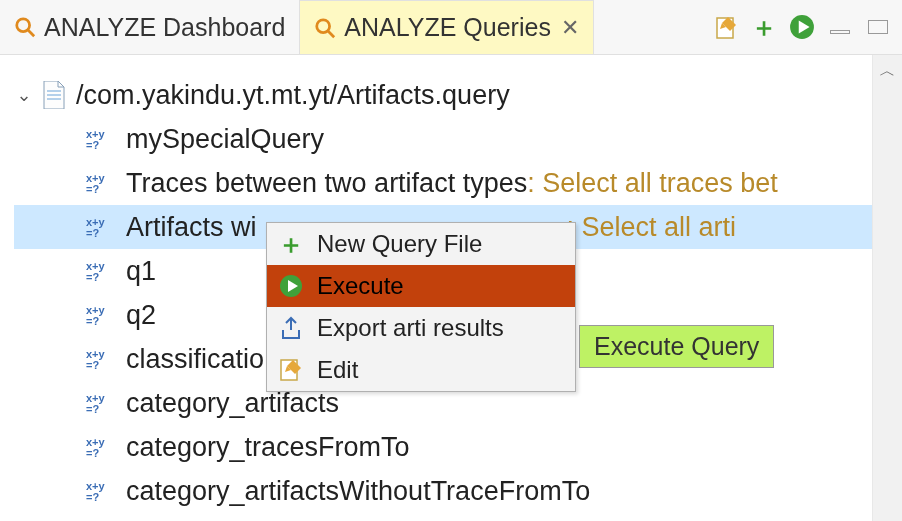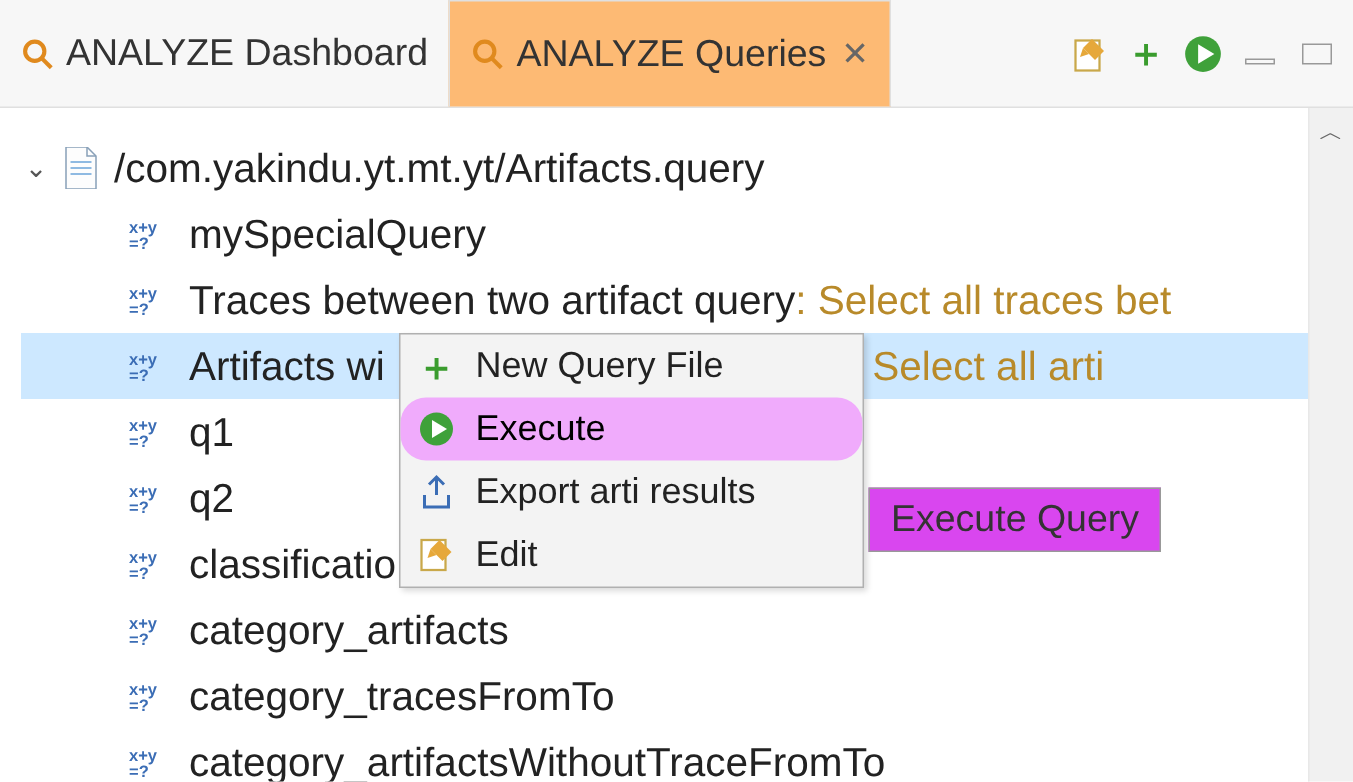--- a/index.html
+++ b/index.html
@@ -1,21 +1,21 @@
 <!DOCTYPE html>
 <html><head>
 <meta charset="utf-8">
 <style>
 * { box-sizing: border-box; margin: 0; padding: 0; font-family: "Segoe UI", Arial, sans-serif; }
 body { width: 902px; height: 521px; background: #fff; overflow: hidden; position: relative; }
 
 
-.tabbar { height: 72px; background: #f7f7f7; border-bottom: 1px solid #e0e0e0; display: flex; align-items: stretch; }
+.tabbar { height: 55px; background: #f7f7f7; border-bottom: 1px solid #e0e0e0; display: flex; align-items: stretch; }
 .tab { display: flex; align-items: center; padding: 0 14px; font-size: 25px; color: #333; cursor: pointer; }
-.tab.active { background: #fdba74; border-top: 1px solid #e0e0e0; border-left: 1px solid #e0e0e0; border-right: 1px solid #e0e0e0; }
+.tab.active { background: #fef9c3; border-top: 1px solid #e0e0e0; border-left: 1px solid #e0e0e0; border-right: 1px solid #e0e0e0; }
 .tab-close { margin-left: 10px; font-size: 22px; color: #666; }
 .spacer { flex: 1; }
 .toolbar { display: flex; align-items: center; padding: 0 10px; gap: 10px; }
 .toolbtn { width: 28px; height: 28px; display: flex; align-items: center; justify-content: center; cursor: pointer; }
 .minimize, .maximize { width: 20px; height: 14px; border: 1px solid #999; margin: 0 4px; cursor: pointer; }
 .minimize { height: 4px; margin-top: 10px; }
 
 
 .tree-wrap { position: relative; height: calc(100% - 55px); display: flex; }
 .tree { flex: 1; padding: 18px 0 0 14px; font-size: 27px; color: #222; overflow: hidden; position: relative; }
@@ -28,25 +28,25 @@
 .query-icon { width: 30px; height: 22px; margin-right: 10px; flex-shrink: 0; }
 .desc { color: #b88a2a; text-align: center; }
 
 
 .scrollbar { width: 30px; background: #f1f1f1; border-left: 1px solid #e8e8e8; position: relative; }
 .scroll-up { position: absolute; top: 6px; left: 0; right: 0; text-align: center; color: #666; font-size: 16px; }
 
 
 .context-menu { position: absolute; left: 266px; top: 222px; width: 310px; background: #f3f3f3; border: 1px solid #b0b0b0; box-shadow: 2px 2px 4px rgba(0,0,0,0.15); z-index: 10; }
 .menu-row { display: flex; align-items: center; height: 42px; padding: 0 10px; font-size: 24px; color: #222; cursor: pointer; }
-.menu-row.hover { background: #f0abfc; color: #000; border-radius: 17px; }
+.menu-row.hover { background: #c2410c; color: #000; }
 .menu-icon { width: 28px; height: 28px; margin-right: 12px; display: flex; align-items: center; justify-content: center; flex-shrink: 0; }
 
 
-.tooltip { position: absolute; left: 579px; top: 325px; background: #d946ef; border: 1px solid #999; padding: 6px 14px; font-size: 25px; color: #333; z-index: 11; }
+.tooltip { position: absolute; left: 579px; top: 325px; background: #bef264; border: 1px solid #999; padding: 6px 14px; font-size: 25px; color: #333; z-index: 11; }
 
 
 .search-icon { width: 22px; height: 22px; }
 .plus-icon { color: #3a9c2e; font-size: 26px; font-weight: bold; }
 </style>
 </head>
 <body>
 
 <div class="tabbar">
   <div class="tab">
@@ -107,21 +107,21 @@
           <text x="0" y="10" font-size="11" fill="#3b6db5" font-weight="bold">x+y</text>
           <text x="0" y="21" font-size="11" fill="#3b6db5" font-weight="bold">=?</text>
         </svg>
       <span>mySpecialQuery</span>
     </div>
     <div class="row query">
       <svg class="query-icon" viewBox="0 0 30 22">
           <text x="0" y="10" font-size="11" fill="#3b6db5" font-weight="bold">x+y</text>
           <text x="0" y="21" font-size="11" fill="#3b6db5" font-weight="bold">=?</text>
         </svg>
-      <span>Traces between two artifact query</span>
+      <span>Traces between two artifact types</span>
         <span class="desc"> : Select all traces bet</span>
     </div>
     <div class="row query selected">
       <svg class="query-icon" viewBox="0 0 30 22">
           <text x="0" y="10" font-size="11" fill="#3b6db5" font-weight="bold">x+y</text>
           <text x="0" y="21" font-size="11" fill="#3b6db5" font-weight="bold">=?</text>
         </svg>
       <span>Artifacts wi</span>
       <span style="width:310px;display:inline-block"></span>
       <span class="desc"> : Select all arti</span>

